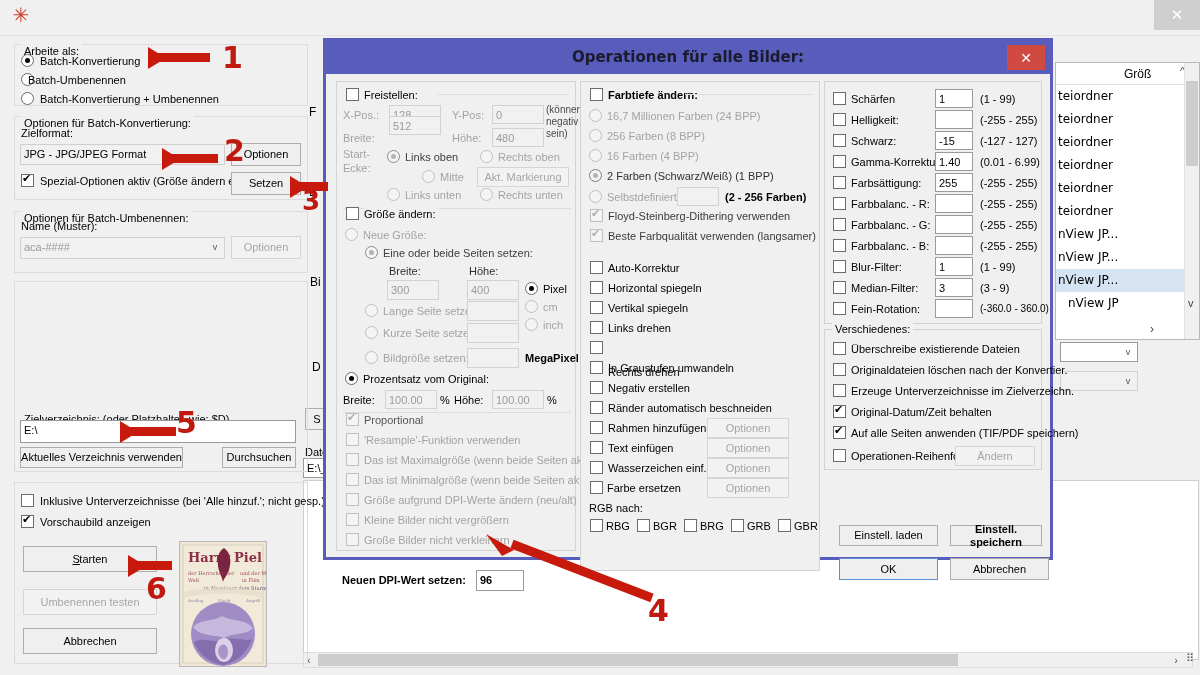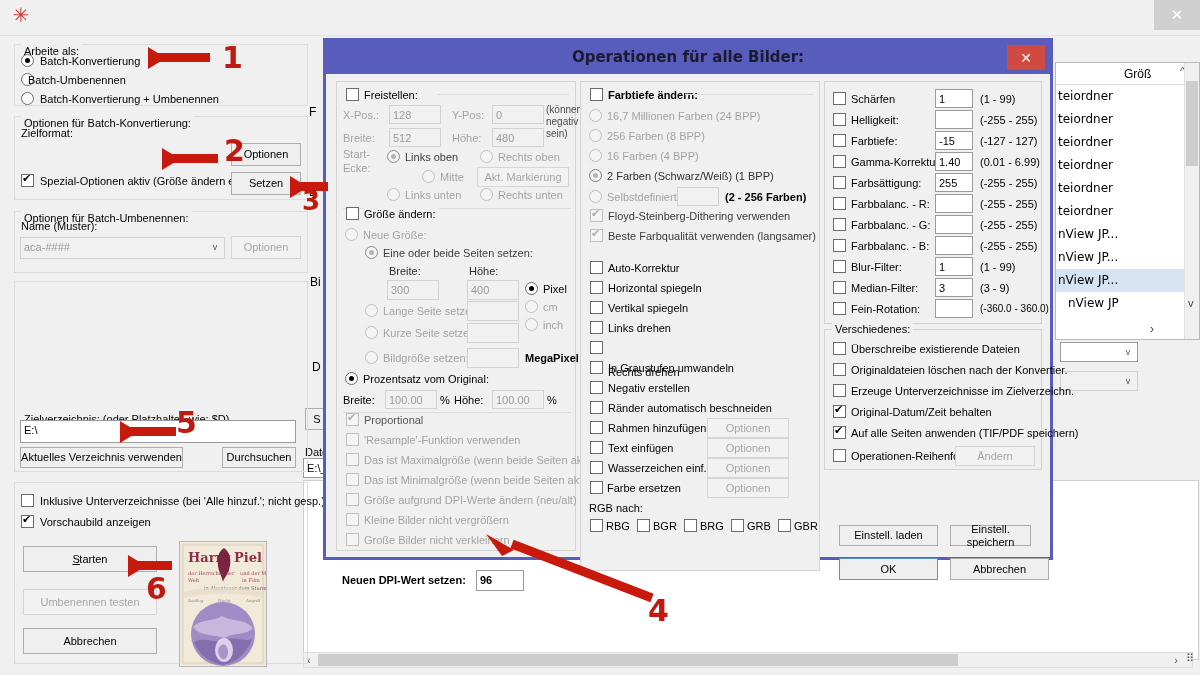--- a/index.html
+++ b/index.html
@@ -192,20 +192,21 @@
     <div class="lbl" style="left:25px; top:10px;">Batch-Konvertierung</div>
     <div class="radio" style="left:6px; top:28px;"></div>
     <div class="lbl" style="left:13px; top:29px;">Batch-Umbenennen</div>
     <div class="radio" style="left:6px; top:47px;"></div>
     <div class="lbl" style="left:25px; top:48px;">Batch-Konvertierung + Umbenennen</div>
   </div>
 
   <div class="grp" style="left:14px; top:116px; width:294px; height:84px;">
     <div class="grp-title">Optionen für Batch-Konvertierung:</div>
     <div class="lbl" style="left:6px; top:10px;">Zielformat:</div>
+    <div class="inp" style="left:5px; top:27px; width:205px; height:21px; background:#f1f1f1; border-color:#cfcfcf;">JPG - JPG/JPEG Format</div>
     <div class="btn" style="left:216px; top:26px; width:70px; height:23px;">Optionen</div>
     <div class="chk on" style="left:6px; top:57px;"></div>
     <div class="lbl" style="left:25px; top:58px;">Spezial-Optionen aktiv (Größe ändern etc.)</div>
     <div class="btn" style="left:216px; top:55px; width:70px; height:23px;">Setzen</div>
   </div>
 
   <div class="grp" style="left:14px; top:211px; width:294px; height:62px;">
     <div class="grp-title">Optionen für Batch-Umbenennen:</div>
     <div class="lbl" style="left:6px; top:8px;">Name (Muster):</div>
     <div class="combo dis" style="left:5px; top:25px; width:205px; height:22px;">
@@ -274,21 +275,21 @@
       <div class="lbl" style="left:27px; top:7px;">Freistellen:</div>
       <div style="position:absolute; left:100px; top:12px; width:132px; height:1px; background:#dcdcdc;"></div>
 
       <div class="lbl dis" style="left:6px; top:27px;">X-Pos.:</div>
       <div class="inp dis" style="left:52px; top:23px; width:52px; height:19px;">128</div>
       <div class="lbl dis" style="left:115px; top:27px;">Y-Pos:</div>
       <div class="inp dis" style="left:155px; top:23px; width:52px; height:19px;">0</div>
       <div class="lbl dis" style="left:209px; top:22px; width:34px; line-height:12px; white-space:normal; font-size:10px; color:#4a4a4a;">(können negativ sein)</div>
 
       <div class="lbl dis" style="left:6px; top:50px;">Breite:</div>
-      <div class="inp dis" style="left:52px; top:46px; width:52px; height:19px;">512</div>
+      <div class="inp dis" style="left:52px; top:34px; width:52px; height:19px;">512</div>
       <div class="lbl dis" style="left:115px; top:50px;">Höhe:</div>
       <div class="inp dis" style="left:155px; top:46px; width:52px; height:19px;">480</div>
 
       <div class="lbl dis" style="left:6px; top:66px;">Start-</div>
       <div class="lbl dis" style="left:6px; top:80px;">Ecke:</div>
 
       <div class="radio on dis" style="left:50px; top:68px; border-color:#8a8a8a;"></div>
       <div class="lbl" style="left:68px; top:69px; color:#3d3d3d;">Links oben</div>
       <div class="radio dis" style="left:143px; top:68px;"></div>
       <div class="lbl dis" style="left:161px; top:69px;">Rechts oben</div>
@@ -453,21 +454,21 @@
       <div class="lbl" style="left:26px; top:11px;">Schärfen</div>
       <div class="inp" style="left:110px; top:7px; width:38px; height:19px;">1</div>
       <div class="lbl" style="left:155px; top:11px;">(1 - 99)</div>
 
       <div class="chk" style="left:8px; top:31px;"></div>
       <div class="lbl" style="left:26px; top:32px;">Helligkeit:</div>
       <div class="inp" style="left:110px; top:28px; width:38px; height:19px;"></div>
       <div class="lbl" style="left:155px; top:32px;">(-255 - 255)</div>
 
       <div class="chk" style="left:8px; top:52px;"></div>
-      <div class="lbl" style="left:26px; top:53px;">Farbtiefe:</div>
+      <div class="lbl" style="left:26px; top:53px;">Schwarz:</div>
       <div class="inp" style="left:110px; top:49px; width:38px; height:19px;">-15</div>
       <div class="lbl" style="left:155px; top:53px;">(-127 - 127)</div>
 
       <div class="chk" style="left:8px; top:73px;"></div>
       <div class="lbl" style="left:26px; top:74px;">Gamma-Korrektur:</div>
       <div class="inp" style="left:110px; top:70px; width:38px; height:19px;">1.40</div>
       <div class="lbl" style="left:155px; top:74px;">(0.01 - 6.99)</div>
 
       <div class="chk" style="left:8px; top:94px;"></div>
       <div class="lbl" style="left:26px; top:95px;">Farbsättigung:</div>
@@ -516,21 +517,21 @@
       <div class="chk on" style="left:8px; top:75px;"></div>
       <div class="lbl" style="left:26px; top:76px;">Original-Datum/Zeit behalten</div>
       <div class="chk on" style="left:8px; top:96px;"></div>
       <div class="lbl" style="left:26px; top:97px;">Auf alle Seiten anwenden (TIF/PDF speichern)</div>
       <div class="chk" style="left:8px; top:119px;"></div>
       <div class="lbl" style="left:26px; top:120px;">Operationen-Reihenfolge</div>
       <div class="btn dis" style="left:130px; top:116px; width:80px; height:20px;">Ändern</div>
     </div>
 
     <div class="btn" style="left:509px; top:448px; width:99px; height:21px;">Einstell. laden</div>
-    <div class="btn" style="left:620px; top:448px; width:81px; height:21px;">Einstell. speichern</div>
+    <div class="btn" style="left:620px; top:448px; width:92px; height:21px;font-weight:bold;">Einstell. speichern</div>
     <div class="btn def" style="left:509px; top:481px; width:99px; height:22px;">OK</div>
     <div class="btn" style="left:620px; top:481px; width:99px; height:22px;">Abbrechen</div>
   </div>
 </div>
 
 <div class="ann" style="position:absolute; inset:0;">
 
   <div class="arrow-l" style="left:148px; top:53px; width:62px;"></div>
   <div class="arrow-head-l" style="left:130px; top:47px; transform:scaleX(-1); transform-origin:right center;"></div>
   <div class="ann-num" style="left:222px; top:40px; font-size:30px;">1</div>

